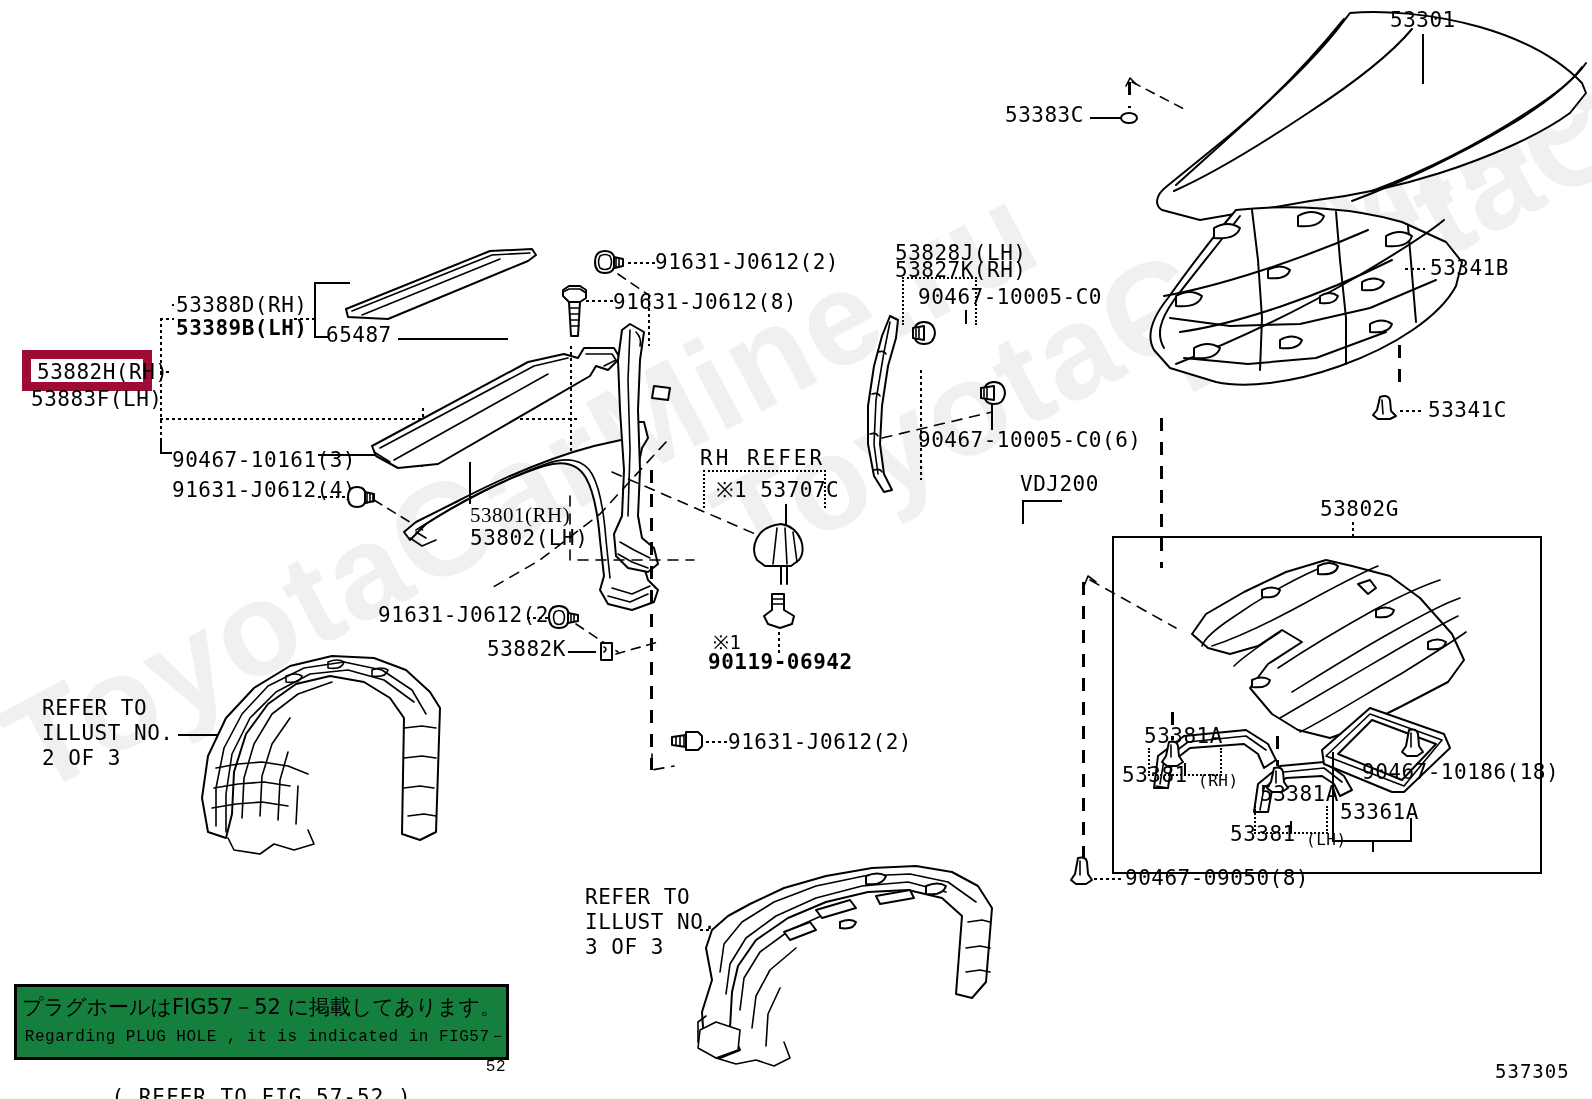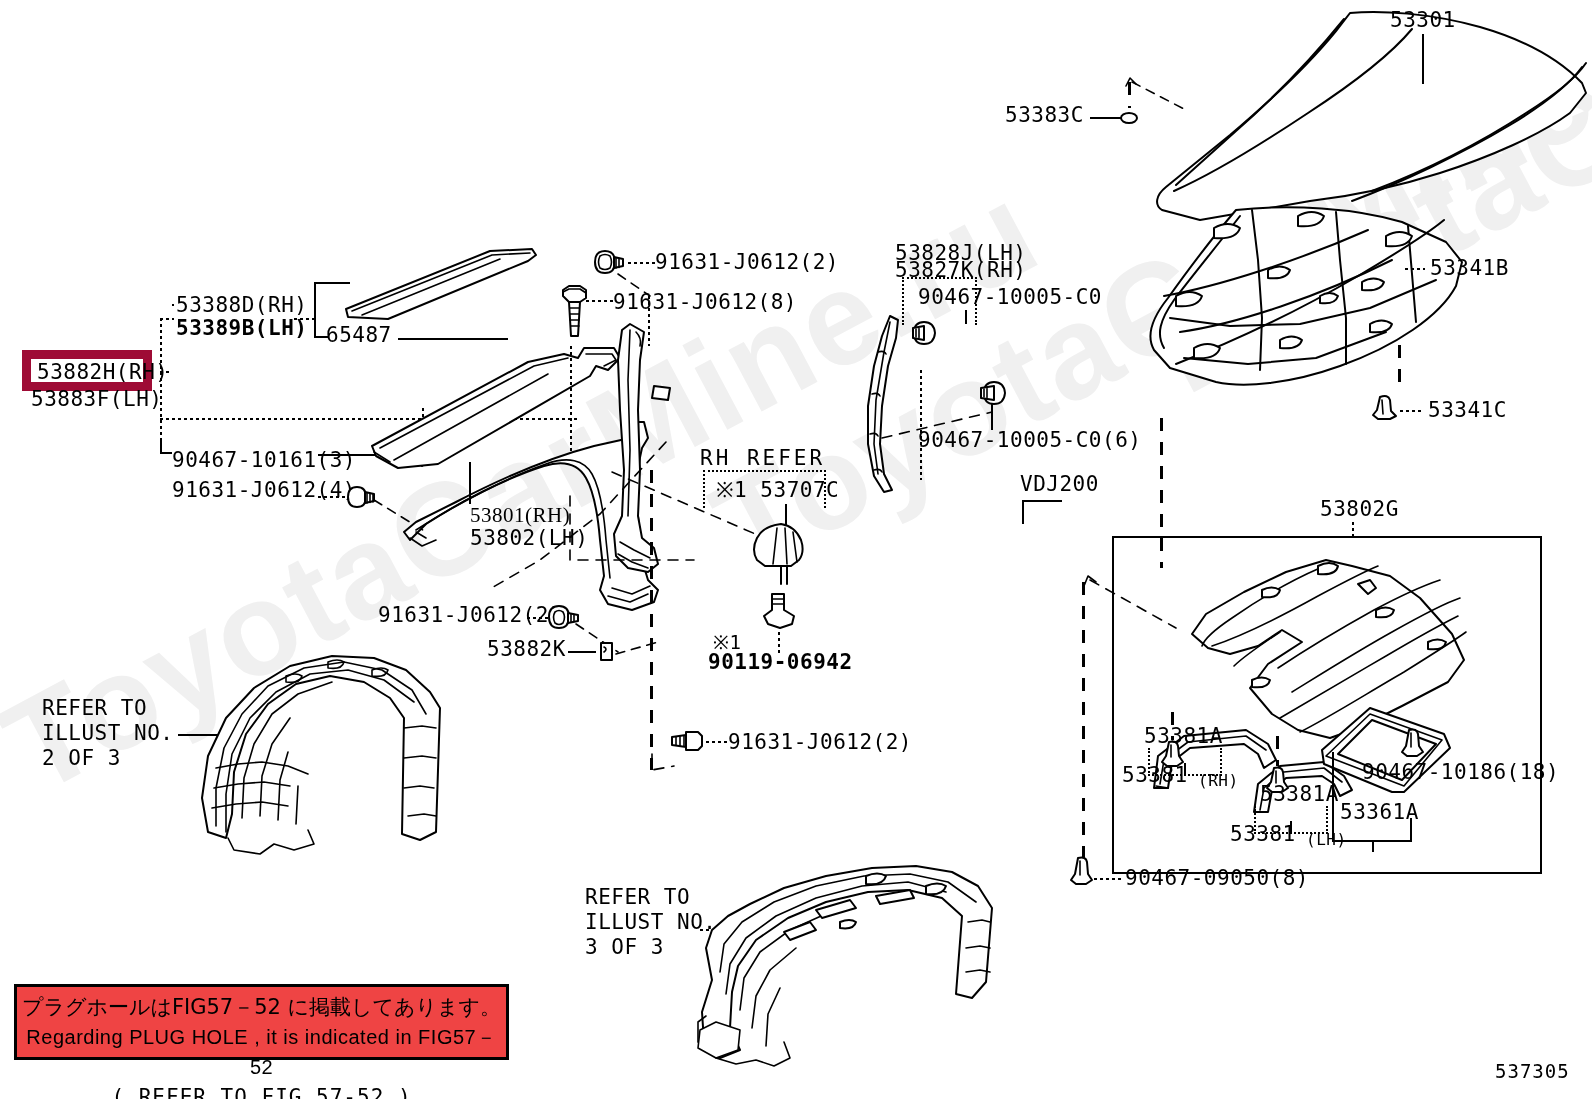--- a/index.html
+++ b/index.html
@@ -79,25 +79,25 @@
   
   .boxsolid{position:absolute;border:2px solid #000;box-sizing:border-box;}
   .boxdot{
     position:absolute;box-sizing:border-box;
     border:2px dotted #000;
   }
   .notebox{
     position:absolute;
     border:3px solid #000;
     box-sizing:border-box;
-    background:#ef4444;
+    background:#15803d;
     text-align:center;
   }
   .notebox .l1{font-family:"DejaVu Sans","Liberation Sans",sans-serif;font-size:21px;line-height:30px;}
-  .notebox .l2{font-family:Liberation Sans, sans-serif;font-size:20px;line-height:30px;letter-spacing:0.5px;}
+  .notebox .l2{font-family:Liberation Mono, monospace;font-size:16px;line-height:30px;letter-spacing:0.5px;text-align:right;}
   .notebox .l3{font-size:21px;line-height:30px;letter-spacing:1px;}
 
   .figno{position:absolute;font-size:19px;letter-spacing:1px;}
 
   svg.art{position:absolute;overflow:visible;}
   svg.art path, svg.art polyline, svg.art line, svg.art ellipse, svg.art polygon{
     fill:none;stroke:#000;stroke-width:2;stroke-linejoin:round;stroke-linecap:round;
   }
   svg.art .fillw{fill:#fff;}
   svg.art .thin{stroke-width:1.6;}

